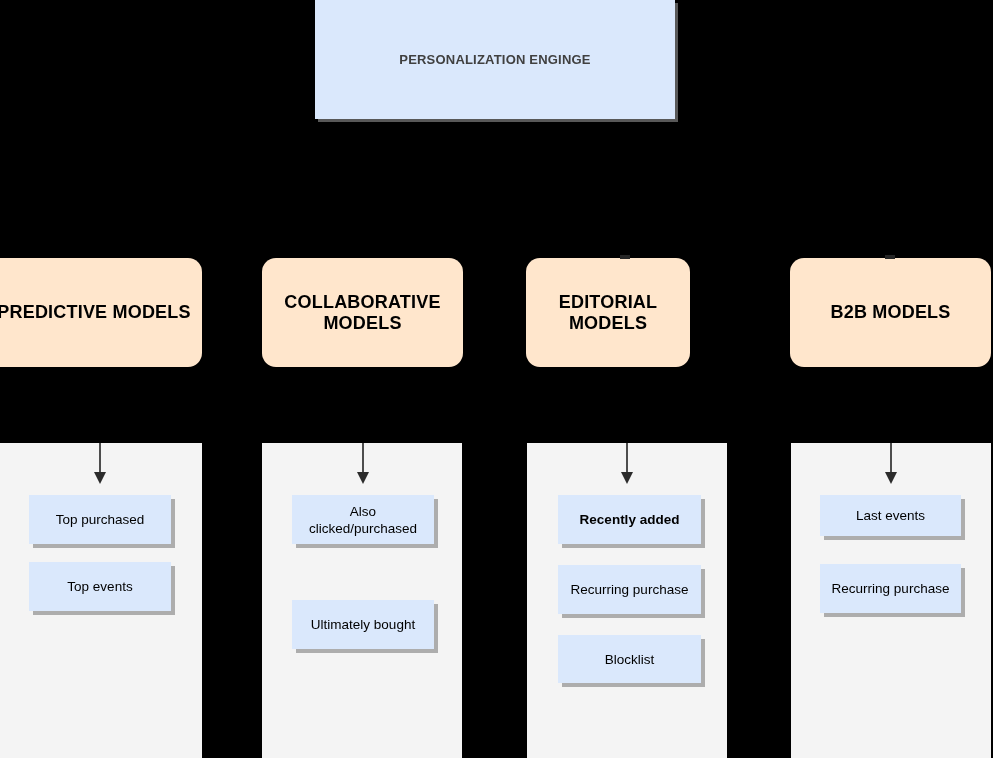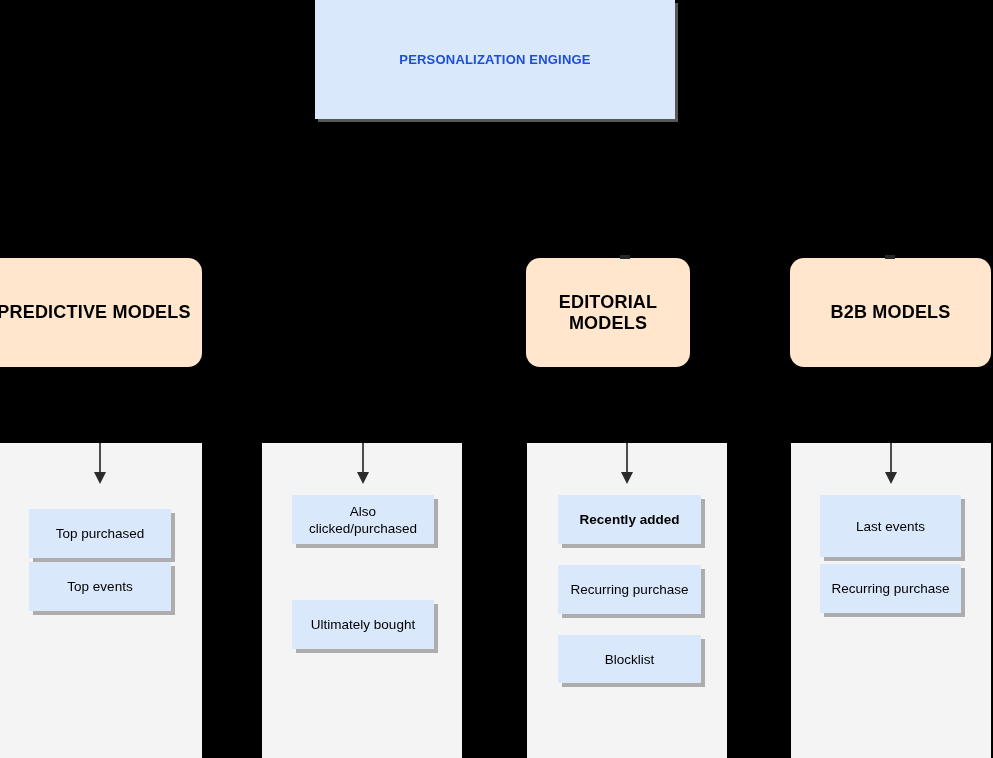--- a/index.html
+++ b/index.html
@@ -31,21 +31,21 @@
     height: 119px;
     background: #dae8fc;
     box-shadow: 3px 3px 0 0 rgba(160,160,160,0.55);
     display: flex;
     align-items: center;
     justify-content: center;
   }
   .engine-label {
     font-size: 13px;
     font-weight: bold;
-    color: #1d4ed8;
+    color: #404040;
     letter-spacing: 0.2px;
     text-align: center;
   }
 
   
   .model-box {
     position: absolute;
     top: 258px;
     height: 109px;
     background: #ffe6cc;
@@ -125,20 +125,23 @@
 
 <div id="canvas">
 
   <div class="engine-box">
     <span class="engine-label">PERSONALIZATION ENGINGE</span>
   </div>
 
   <div class="model-box" style="left:-14px; width:216px;">
     <span class="model-label">PREDICTIVE MODELS</span>
   </div>
+  <div class="model-box" style="left:262px; width:201px;">
+    <span class="model-label">COLLABORATIVE MODELS</span>
+  </div>
   <div class="model-box" style="left:526px; width:164px;">
     <span class="model-label">EDITORIAL MODELS</span>
   </div>
   <div class="model-box" style="left:790px; width:201px;">
     <span class="model-label">B2B MODELS</span>
   </div>
 
   <div class="stub" style="left:620px;"></div>
   <div class="stub" style="left:885px;"></div>
 
@@ -157,21 +160,21 @@
   </div>
   <div class="arrow" style="left:620px;">
     <div class="shaft"></div>
     <div class="head"></div>
   </div>
   <div class="arrow" style="left:884px;">
     <div class="shaft"></div>
     <div class="head"></div>
   </div>
 
-  <div class="item-box" style="left:29px; top:509px; width:142px; height:49px;">
+  <div class="item-box" style="left:29px; top:495px; width:142px; height:49px;">
     <span class="item-label">Top purchased</span>
   </div>
   <div class="item-box" style="left:29px; top:562px; width:142px; height:49px;">
     <span class="item-label">Top events</span>
   </div>
 
   <div class="item-box" style="left:292px; top:495px; width:142px; height:49px;">
     <span class="item-label">Also clicked/purchased</span>
   </div>
   <div class="item-box" style="left:292px; top:564px; width:142px; height:49px;margin-top:36px;">
@@ -181,20 +184,20 @@
   <div class="item-box" style="left:558px; top:495px; width:143px; height:49px;font-weight:bold;">
     <span class="item-label">Recently added</span>
   </div>
   <div class="item-box" style="left:558px; top:565px; width:143px; height:49px;">
     <span class="item-label">Recurring purchase</span>
   </div>
   <div class="item-box" style="left:558px; top:635px; width:143px; height:48px;">
     <span class="item-label">Blocklist</span>
   </div>
 
-  <div class="item-box" style="left:820px; top:495px; width:141px; height:62px;">
+  <div class="item-box" style="left:820px; top:495px; width:141px; height:41px;">
     <span class="item-label">Last events</span>
   </div>
   <div class="item-box" style="left:820px; top:564px; width:141px; height:49px;">
     <span class="item-label">Recurring purchase</span>
   </div>
 
 </div>
 
 </body></html>

